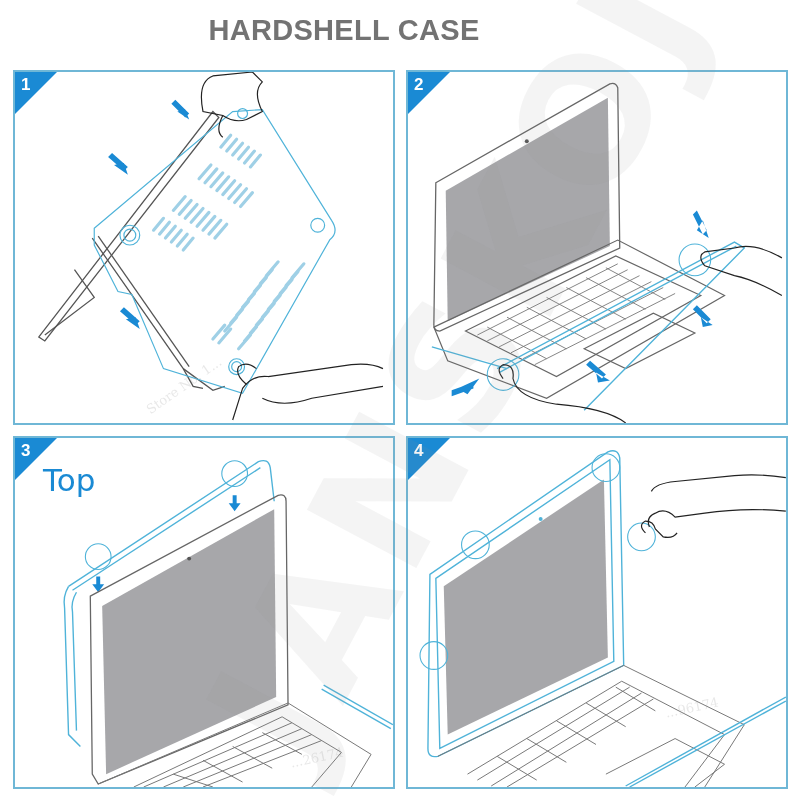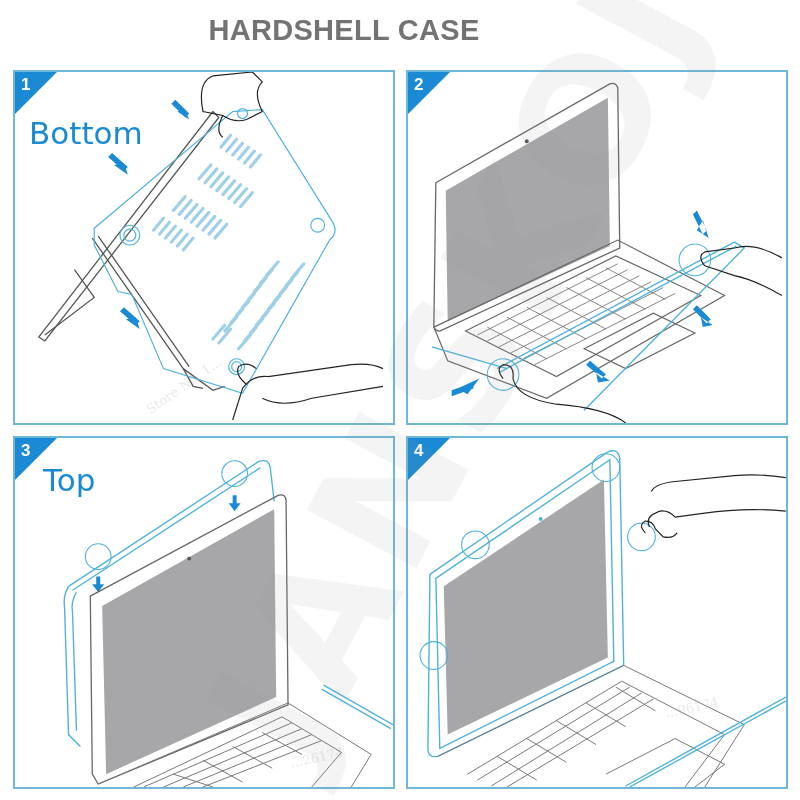--- a/index.html
+++ b/index.html
@@ -138,21 +138,20 @@
     <g fill="#1a8ad4">
       <path d="M164 40 L176 48 L172 38 Z M158 32 L172 46 L176 42 L162 28 Z"></path>
       <path d="M100 94 L114 104 L110 92 Z M94 86 L110 100 L114 96 L98 82 Z"></path>
       <path d="M112 250 L126 260 L122 248 Z M106 242 L122 256 L126 252 L110 238 Z"></path>
     </g>
   </svg>
   <div class="step-badge">
     <div class="tri"></div>
     <span class="num">1</span>
   </div>
-  <div class="panel-label" style="left:14px; top:43px;">Bottom</div>
 </div>
 
 <div class="panel" style="left:406px; top:70px; width:382px; height:355px;">
   <svg class="art" viewBox="0 0 382 355">
 
     <g fill="none" stroke="#666" stroke-width="1.3">
       <path d="M28 112 L204 12 Q210 10 212 16 L214 178 L32 262 Q26 262 26 256 Z"></path>
     </g>
     <path d="M38 120 L202 26 L204 176 L40 252 Z" fill="#a7a7aa"></path>
     <circle cx="120" cy="70" r="2" fill="#555"></circle>

